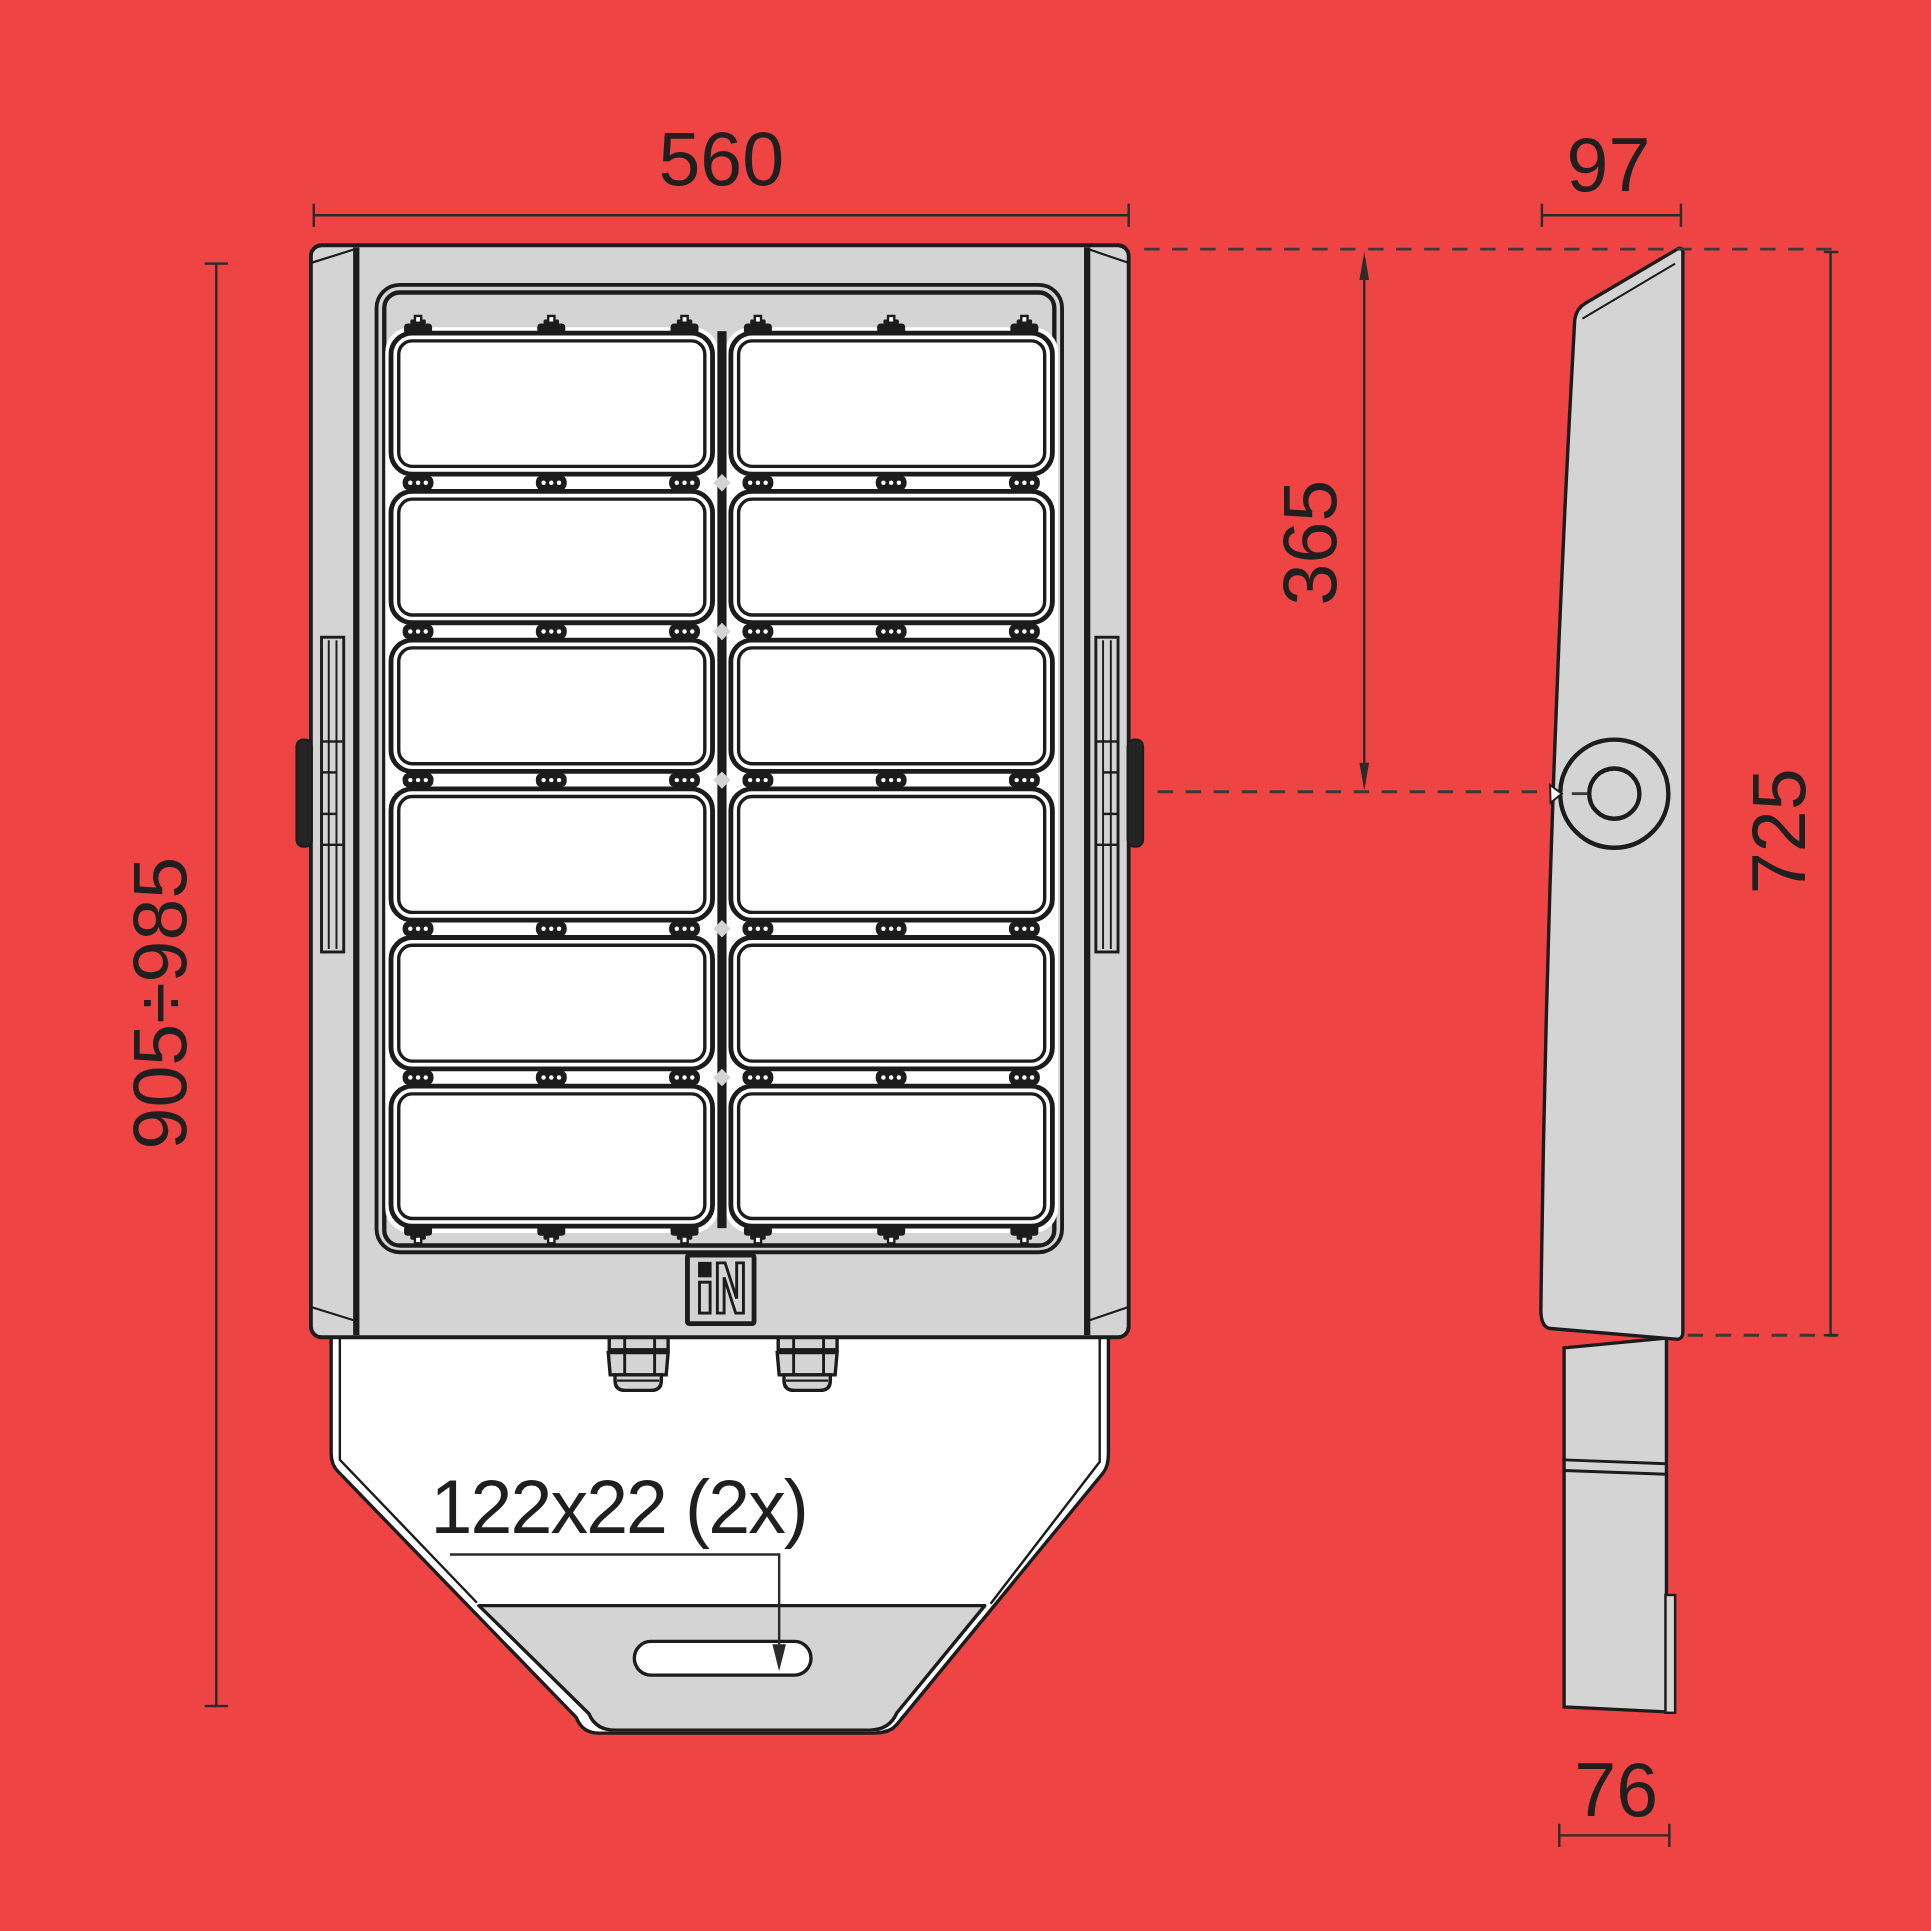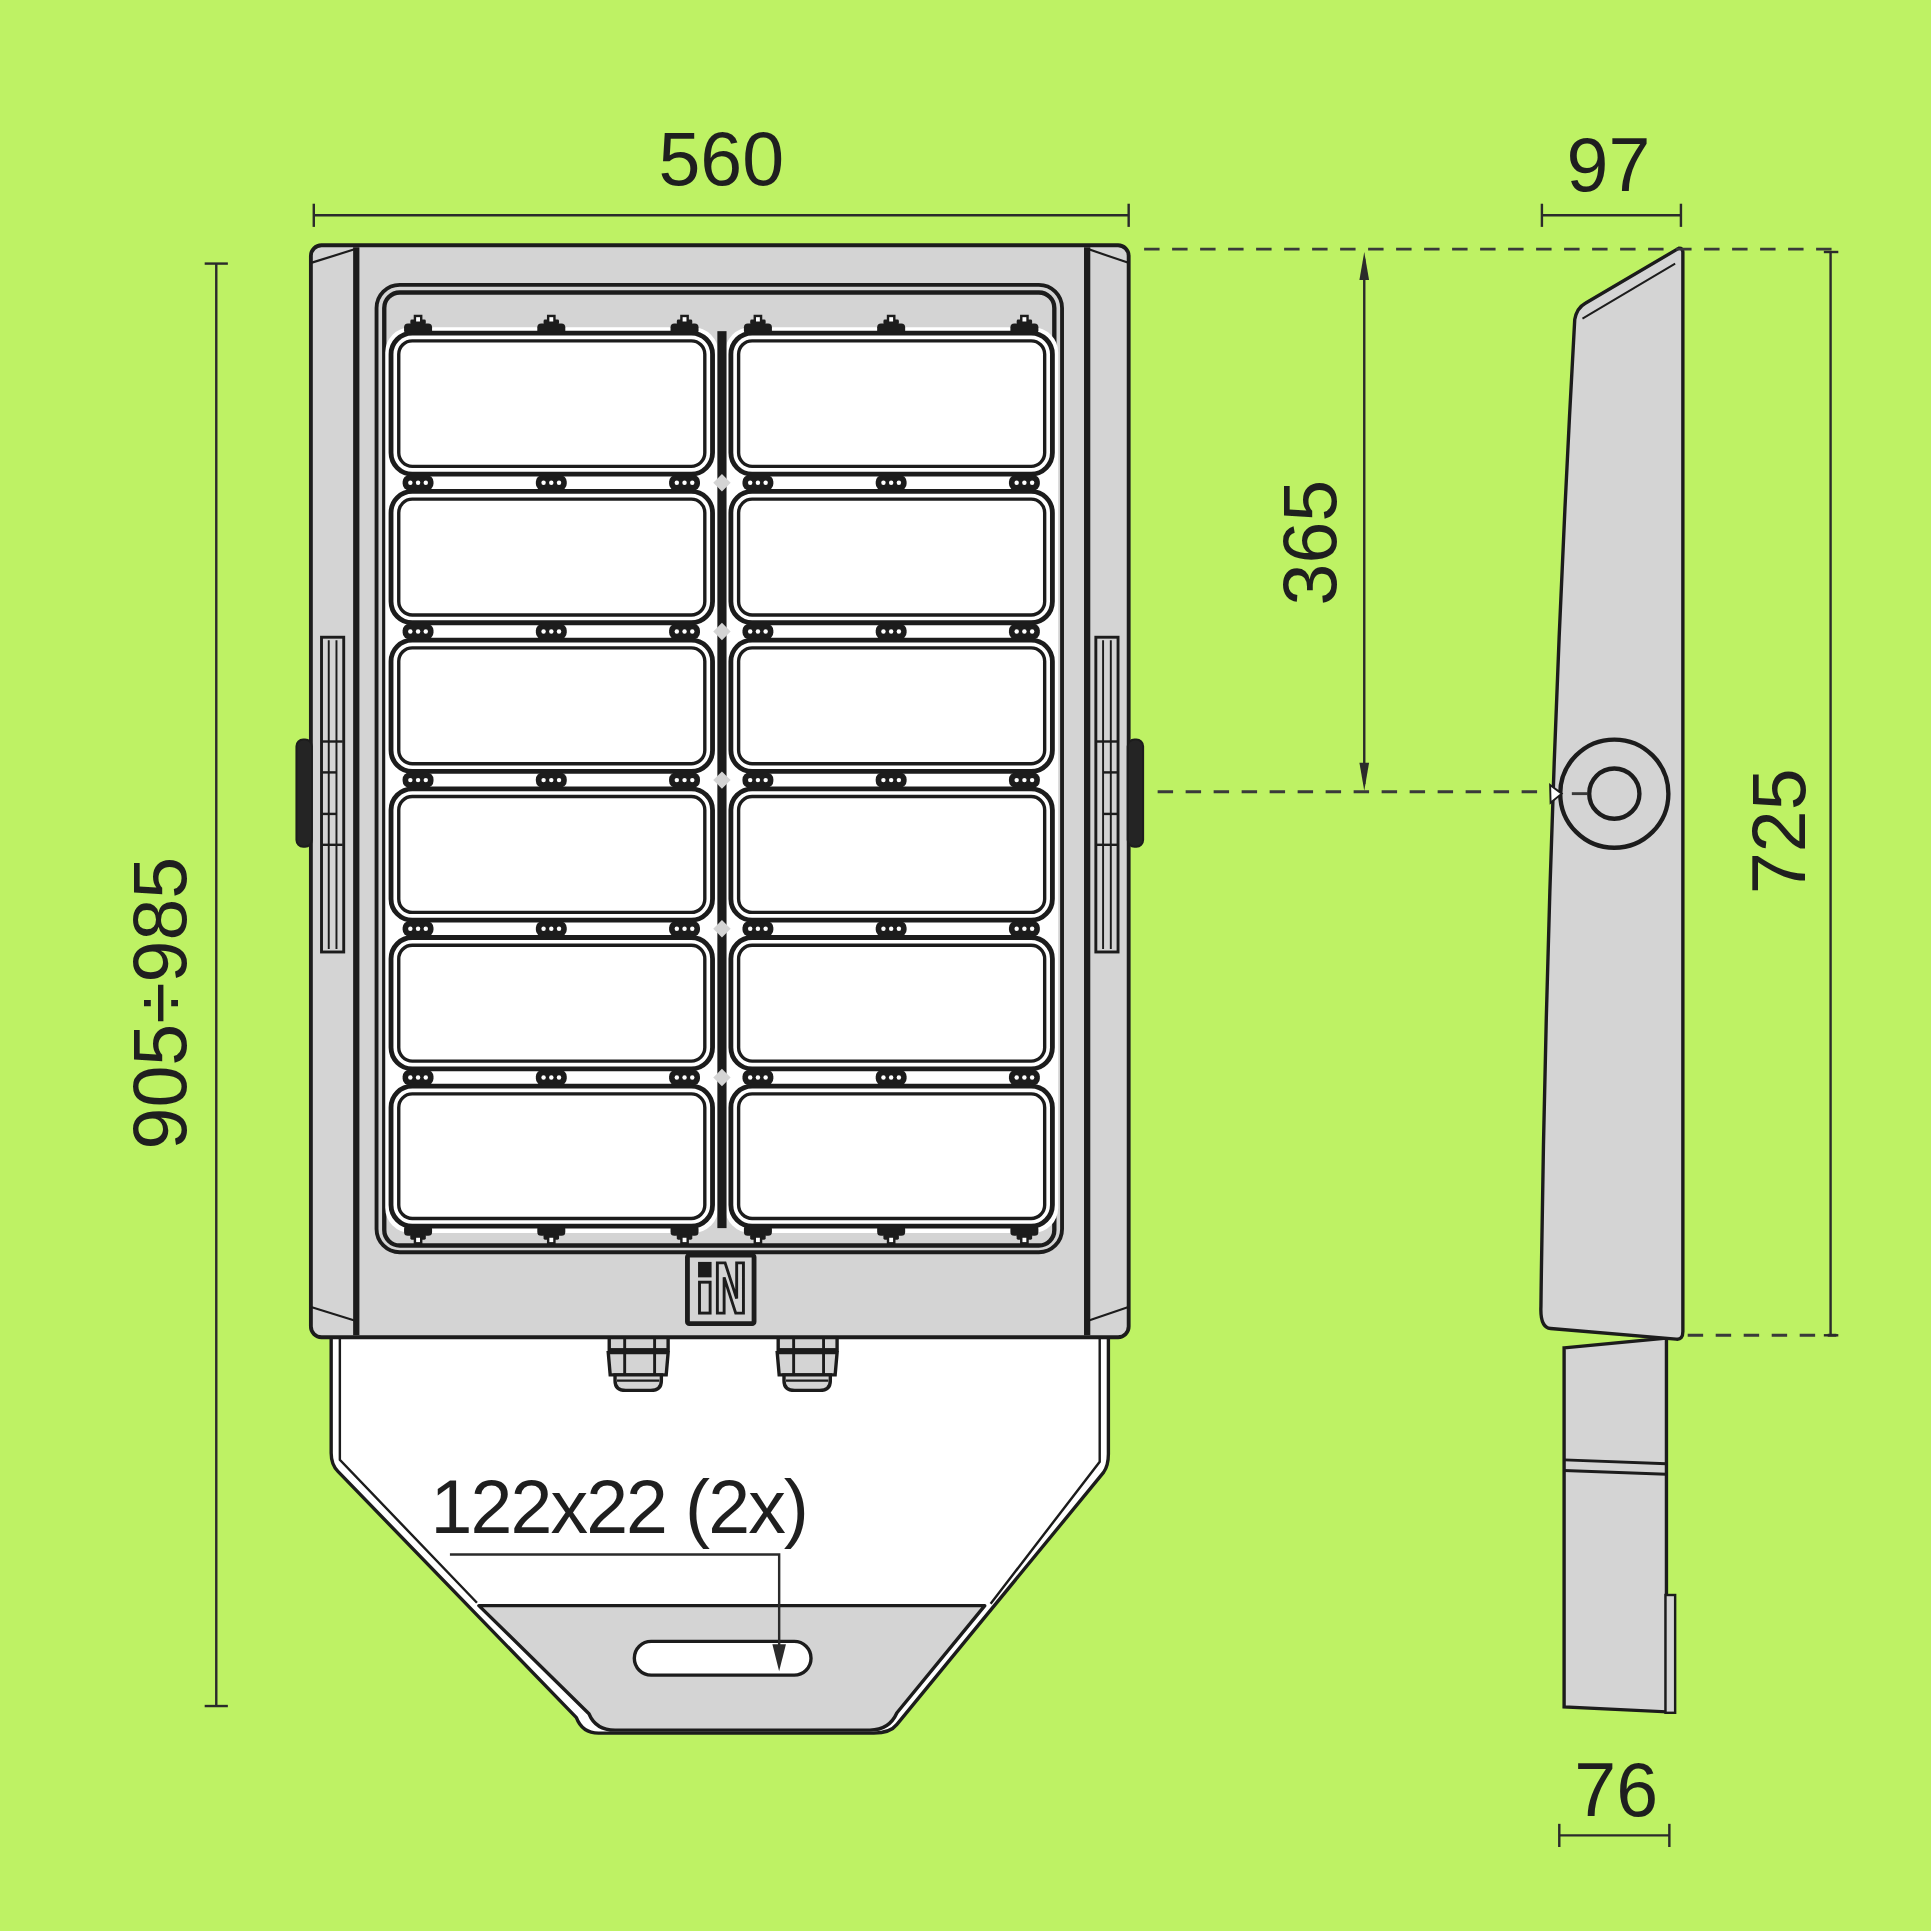--- a/index.html
+++ b/index.html
@@ -1,16 +1,16 @@
 <!DOCTYPE html>
 <html><head>
 <meta charset="utf-8">
 <style>
   html,body{margin:0;padding:0;background:#ffffff;}
-  #page{width:1931px;height:1931px;position:relative;background:#bef264;overflow:hidden;}
+  #page{width:1931px;height:1931px;position:relative;background:#ef4444;overflow:hidden;}
   svg{position:absolute;top:0;left:0;}
   text{font-family:"Liberation Sans", sans-serif;fill:#1f1f1f;}
 </style>
 </head>
 <body>
 <div id="page">
 <svg width="1931" height="1931" viewBox="0 0 2000 2000">
 <defs>
   <g id="modA">
     <rect x="0" y="0" width="333" height="146" rx="22" fill="#ffffff" stroke="#1c1c1c" stroke-width="5"></rect>

